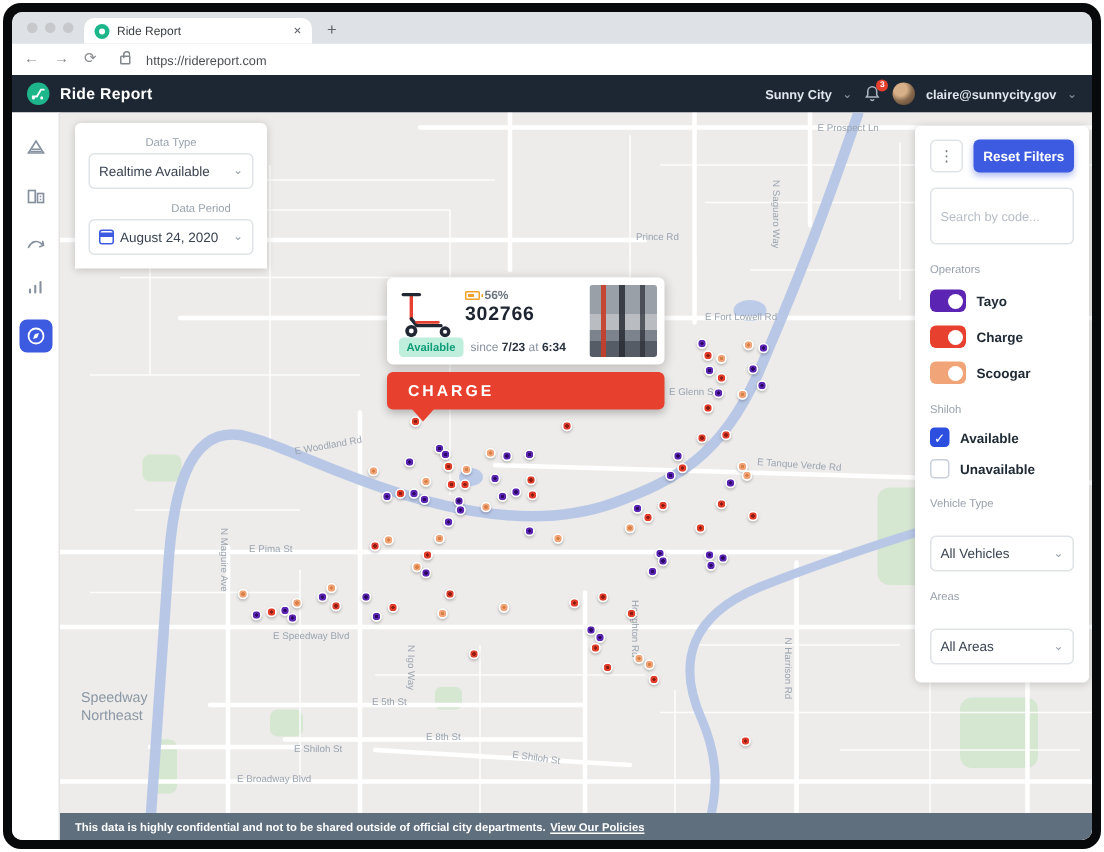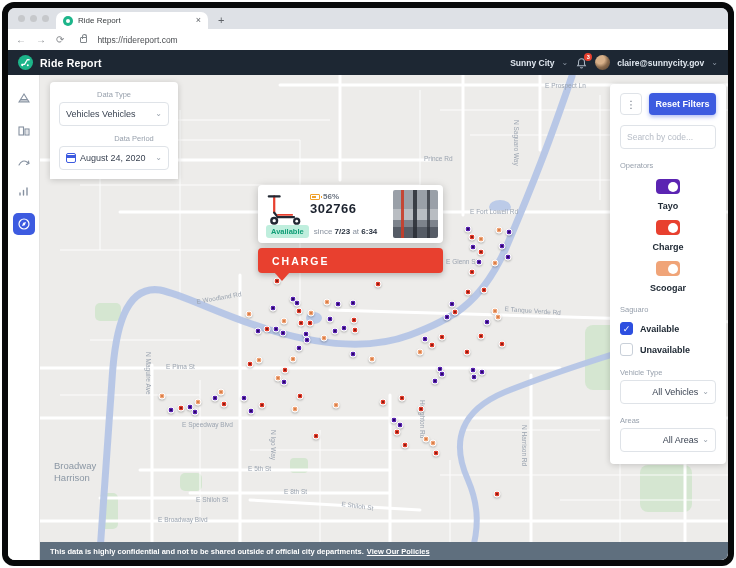--- a/index.html
+++ b/index.html
@@ -81,36 +81,36 @@
   }
   .op-banner { position:relative; margin-top:5px; height:25px; background:#e8402f; border-radius:4px; box-shadow:0 2px 6px rgba(0,0,0,.25); display:flex; align-items:center; padding:0 14px; }
   .op-banner:after { content:""; position:absolute; left:16px; bottom:-8px; border:8px solid transparent; border-top:9px solid #e8402f; border-bottom:0; }
   .op-name { font-size:10.5px; font-weight:bold; color:#fff; letter-spacing:2px; }
 
   
   .fpanel { position:absolute; right:2px; top:9px; width:116px; background:#fff; border-radius:4px; box-shadow:0 1px 6px rgba(0,0,0,.18); padding:9px 10px 12px; z-index:6; }
   .fp-toprow { display:flex; gap:7px; }
   .more-btn { width:22px; height:22px; border:1px solid #dfe3e8; border-radius:4px; background:#fff; font-size:10px; color:#6b7480; display:flex; align-items:center; justify-content:center; }
   .reset-btn { flex:1; height:22px; background:#3d5be0; border:none; border-radius:4px; color:#fff; font-size:9px; font-weight:bold; box-shadow:0 2px 4px rgba(61,91,224,.4); font-family:inherit; }
-  .search { margin-top:10px; width:100%; height:24px; border:1px solid #dfe3e8; border-radius:4px; padding:0 6px; font-size:8.5px; color:#3a4352; font-family:inherit; }
+  .search { margin-top:10px; width:100%; height:38px; border:1px solid #dfe3e8; border-radius:4px; padding:0 6px; font-size:8.5px; color:#3a4352; font-family:inherit; }
   .search::placeholder { color:#b6bcc6; }
   .sec-label { margin-top:12px; font-size:7.5px; color:#98a1ad; }
-  .op-row { display:flex; align-items:center; gap:7px; margin-top:9px;flex-direction:column; }
+  .op-row { display:flex; align-items:center; gap:7px; margin-top:9px; }
   .toggle { width:24px; height:15px; border-radius:4px; position:relative; flex:none; }
   .toggle:after { content:""; position:absolute; right:2px; top:2.5px; width:10px; height:10px; border-radius:50%; background:#fff; }
   .op-label, .cb-label, .hours-label { font-size:9px; font-weight:bold; color:#212b36; }
   .cb-row { display:flex; align-items:center; gap:7px; margin-top:8px; }
   .cb { width:13px; height:13px; border:1px solid #c9d0d9; border-radius:3px; background:#fff; color:#fff; font-size:9px; line-height:12px; text-align:center; flex:none; }
   .cb.on { background:#2d4fe0; border-color:#2d4fe0; }
   .hours-row { display:flex; align-items:center; gap:8px; margin-top:9px; }
   .hours-box { width:30px; height:22px; border:1px solid #dfe3e8; border-radius:4px; display:flex; align-items:center; }
   .hours-box input { width:16px; border:none; font-size:8.5px; color:#9aa5b1; text-align:center; font-family:inherit; outline:none; }
   .steppers { display:flex; flex-direction:column; border-left:1px solid #eceef1; height:100%; justify-content:center; padding:0 2px; gap:1px; }
   .steppers span { font-size:4.5px; color:#8a93a3; line-height:1; }
-  .fselect { margin-top:3px;text-align:right; }
+  .fselect { margin-top:17px; }
 
   
   .footer { position:absolute; left:32px; right:0; bottom:0; height:18px; background:#5f6f7e; display:flex; align-items:center; padding:0 10px; z-index:8; }
   .footer span { font-size:7.5px; font-weight:bold; color:#fff; }
   .footer a { font-size:7.5px; font-weight:bold; color:#fff; margin-left:3px; text-decoration:underline; }
 </style>
 </head>
 <body>
 
 <div class="viewport">
@@ -246,21 +246,21 @@
             <span class="street" style="left: 244px; top: 413px;">E 8th St</span>
             <span class="street" style="left: 156px; top: 421px;">E Shiloh St</span>
             <span class="street" style="left: 302px; top: 425px; transform: rotate(8deg);">E Shiloh St</span>
             <span class="street" style="left: 118px; top: 441px;">E Broadway Blvd</span>
             <span class="street" style="left: 488px; top: 350px; transform: rotate(90deg);">N Harrison Rd</span>
             <span class="street" style="left: 386px; top: 325px; transform: rotate(90deg);">Houghton Rd</span>
             <span class="street" style="left: 237px; top: 355px; transform: rotate(90deg);">N Igo Way</span>
             <span class="street" style="left: 480px; top: 45px; transform: rotate(90deg);">N Saguaro Way</span>
             <span class="street" style="left: 112px; top: 277px; transform: rotate(90deg);">N Maguire Ave</span>
           </div>
-        <div class="hood">Broadway Harrison</div>
+        <div class="hood">Speedway Northeast</div>
         <div id="dots">
             <div class="dot" style="left: 237px; top: 206px; background: radial-gradient(circle, rgb(143, 29, 18) 0px, rgb(143, 29, 18) 33%, rgb(226, 60, 43) 34%);"></div>
             <div class="dot" style="left: 338px; top: 209px; background: radial-gradient(circle, rgb(143, 29, 18) 0px, rgb(143, 29, 18) 33%, rgb(226, 60, 43) 34%);"></div>
             <div class="dot" style="left: 253px; top: 224px; background: radial-gradient(circle, rgb(42, 10, 102) 0px, rgb(42, 10, 102) 33%, rgb(91, 36, 178) 34%);"></div>
             <div class="dot" style="left: 257px; top: 228px; background: radial-gradient(circle, rgb(42, 10, 102) 0px, rgb(42, 10, 102) 33%, rgb(91, 36, 178) 34%);"></div>
             <div class="dot" style="left: 233px; top: 233px; background: radial-gradient(circle, rgb(42, 10, 102) 0px, rgb(42, 10, 102) 33%, rgb(91, 36, 178) 34%);"></div>
             <div class="dot" style="left: 287px; top: 227px; background: radial-gradient(circle, rgb(217, 127, 72) 0px, rgb(217, 127, 72) 33%, rgb(240, 164, 120) 34%);"></div>
             <div class="dot" style="left: 298px; top: 229px; background: radial-gradient(circle, rgb(42, 10, 102) 0px, rgb(42, 10, 102) 33%, rgb(91, 36, 178) 34%);"></div>
             <div class="dot" style="left: 313px; top: 228px; background: radial-gradient(circle, rgb(42, 10, 102) 0px, rgb(42, 10, 102) 33%, rgb(91, 36, 178) 34%);"></div>
             <div class="dot" style="left: 259px; top: 236px; background: radial-gradient(circle, rgb(143, 29, 18) 0px, rgb(143, 29, 18) 33%, rgb(226, 60, 43) 34%);"></div>
@@ -349,21 +349,21 @@
             <div class="dot" style="left: 393px; top: 368px; background: radial-gradient(circle, rgb(217, 127, 72) 0px, rgb(217, 127, 72) 33%, rgb(240, 164, 120) 34%);"></div>
             <div class="dot" style="left: 396px; top: 378px; background: radial-gradient(circle, rgb(143, 29, 18) 0px, rgb(143, 29, 18) 33%, rgb(226, 60, 43) 34%);"></div>
             <div class="dot" style="left: 276px; top: 361px; background: radial-gradient(circle, rgb(143, 29, 18) 0px, rgb(143, 29, 18) 33%, rgb(226, 60, 43) 34%);"></div>
             <div class="dot" style="left: 457px; top: 419px; background: radial-gradient(circle, rgb(143, 29, 18) 0px, rgb(143, 29, 18) 33%, rgb(226, 60, 43) 34%);"></div>
           </div>
       </div>
 
       <div class="datacard">
         <div class="flabel">Data Type</div>
         <div class="selbox">
-          <span class="val">Vehicles Vehicles</span>
+          <span class="val">Realtime Available</span>
           <span class="chev">⌄</span>
         </div>
         <div class="flabel mt8">Data Period</div>
         <div class="selbox">
           <span class="cal"></span>
           <span class="val">August 24, 2020</span>
           <span class="chev">⌄</span>
         </div>
       </div>
 
@@ -409,21 +409,21 @@
         </div>
         <div class="op-row">
           <span class="toggle" style="background: rgb(232, 64, 47);"></span>
           <span class="op-label">Charge</span>
         </div>
         <div class="op-row">
           <span class="toggle" style="background: rgb(240, 164, 120);"></span>
           <span class="op-label">Scoogar</span>
         </div>
 
-        <div class="sec-label">Saguaro</div>
+        <div class="sec-label">Shiloh</div>
         <div class="cb-row">
           <span class="cb on">✓</span>
           <span class="cb-label">Available</span>
         </div>
         <div class="cb-row">
           <span class="cb"></span>
           <span class="cb-label">Unavailable</span>
         </div>
 
 

